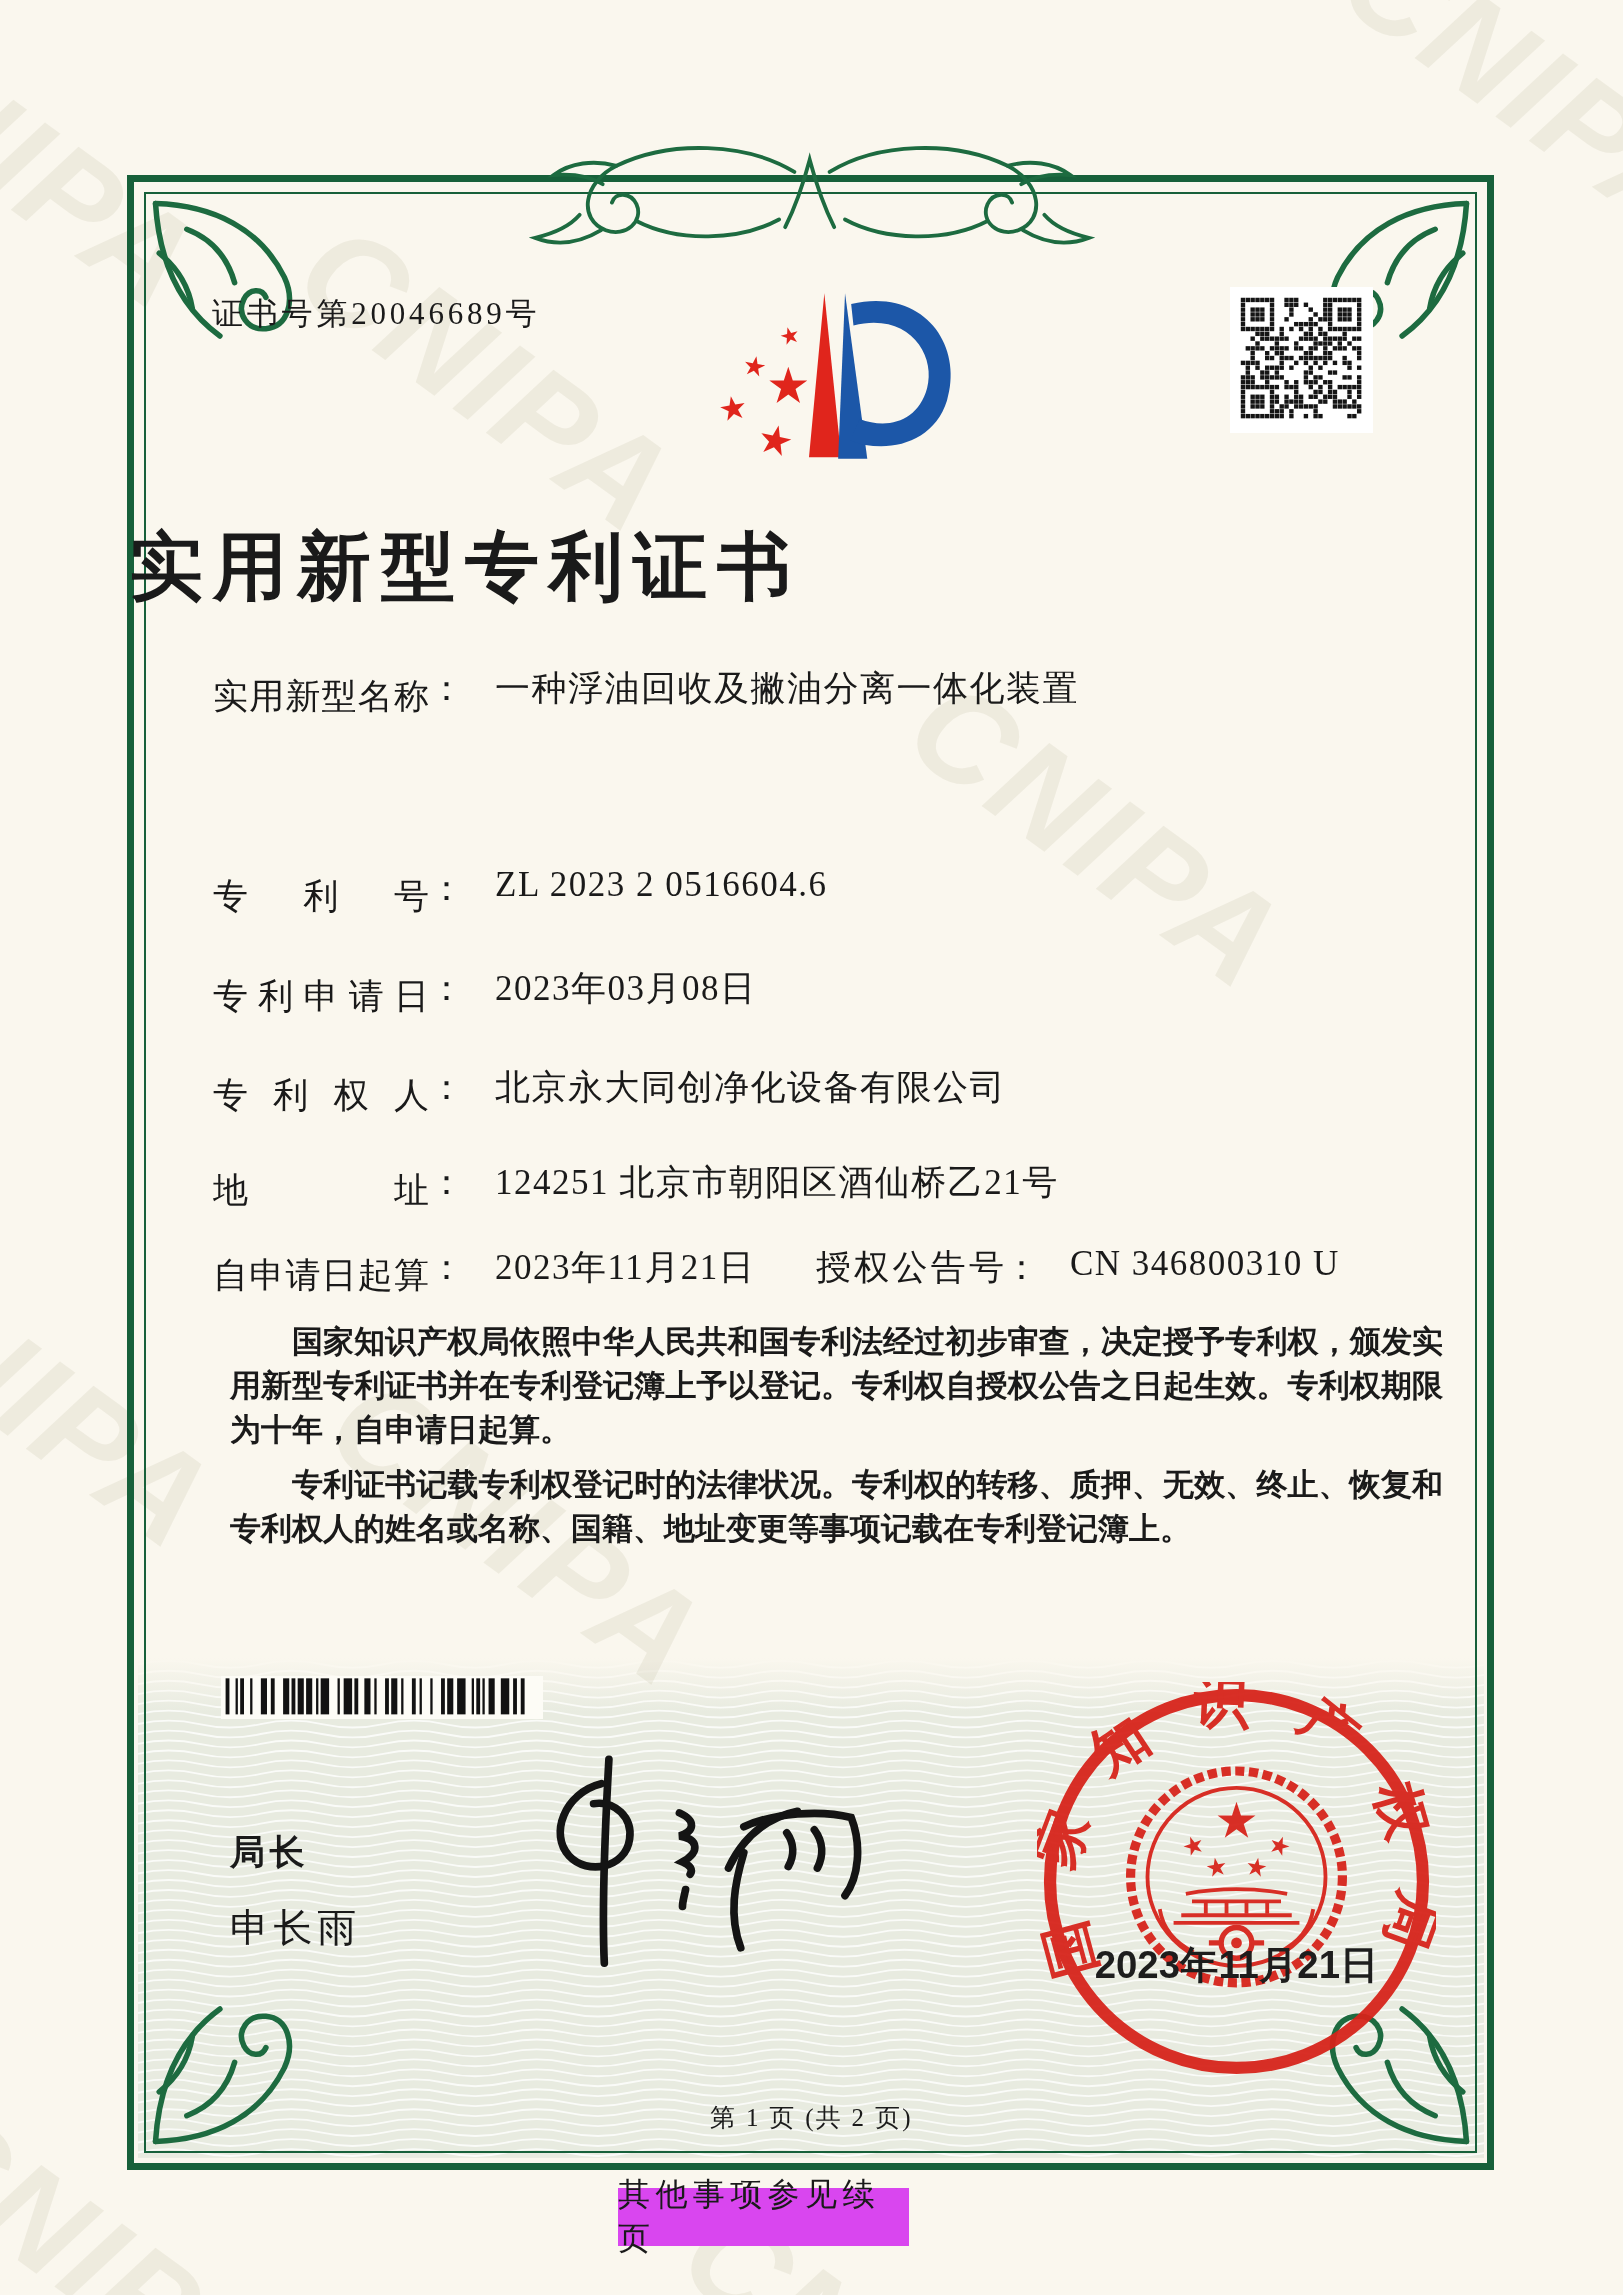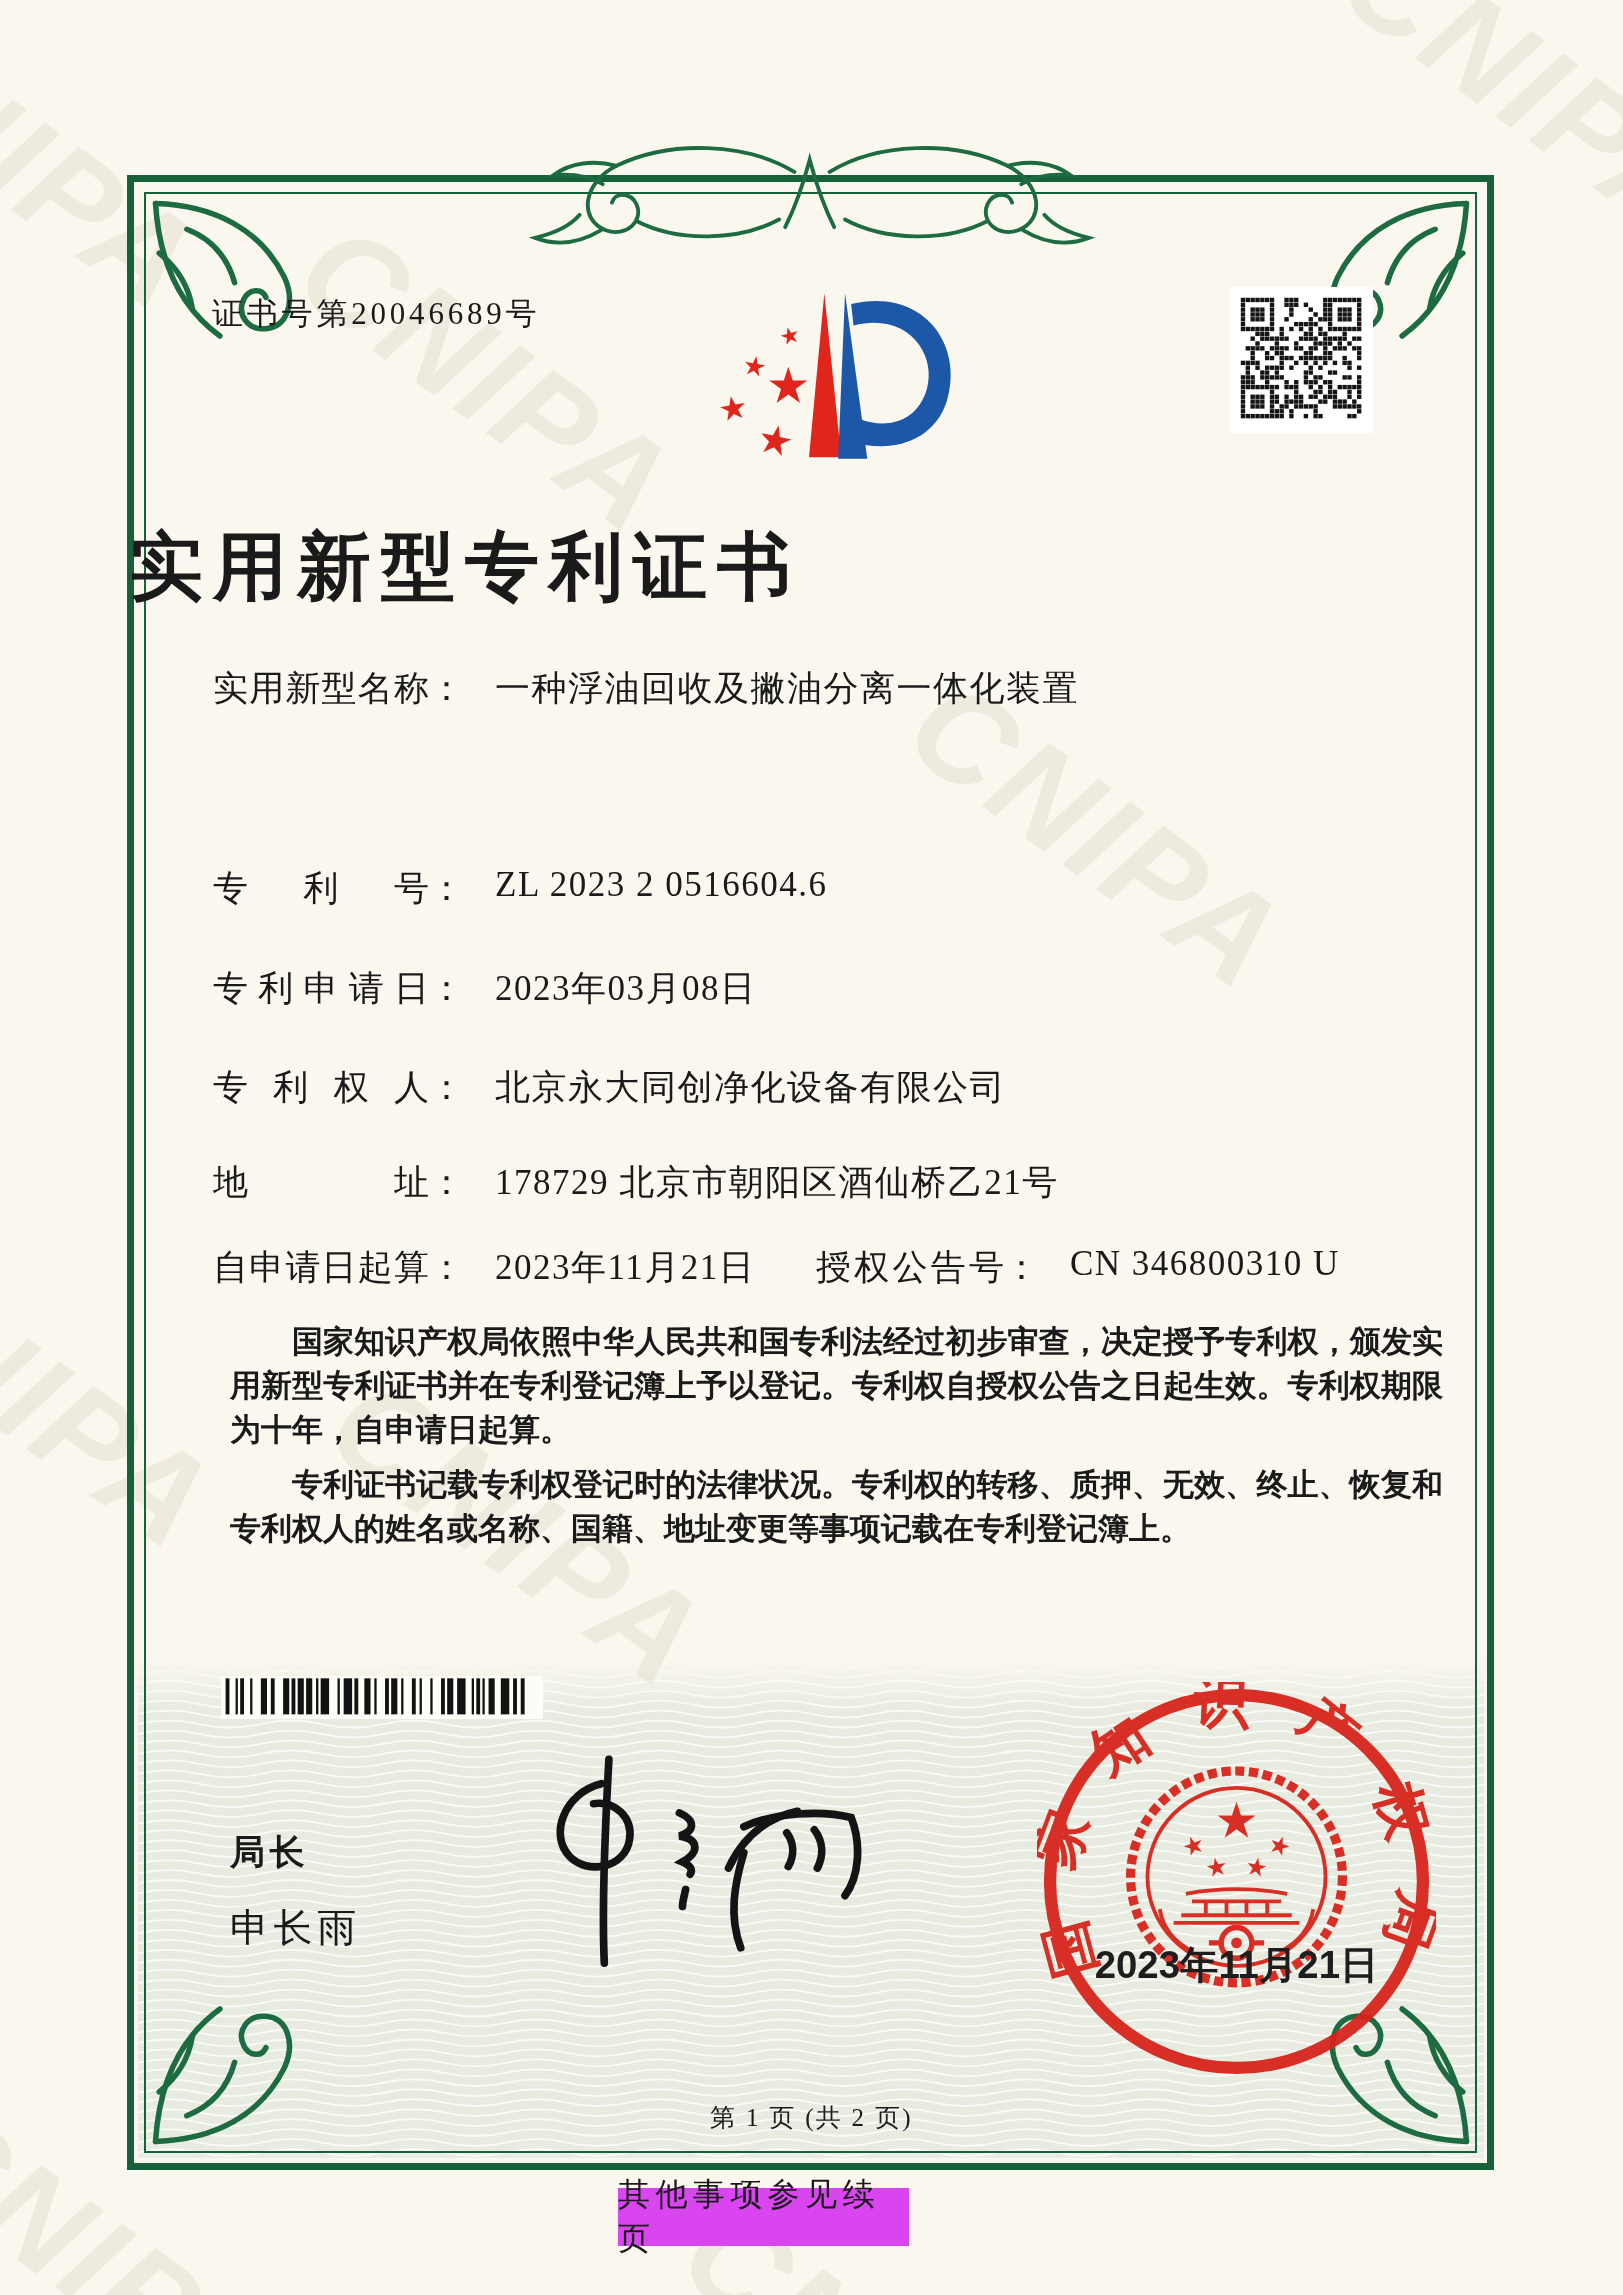--- a/index.html
+++ b/index.html
@@ -30,21 +30,21 @@
   
   .certno{left:212px;top:293px;font-size:31px;letter-spacing:3.8px;}
   .logo{left:694px;top:270px;width:276px;height:209px;}
   .qrbox{left:1230px;top:287px;width:143px;height:146px;background:#ffffff;}
   .title{left:129px;top:518px;width:1365px;font-size:74px;
          font-weight:800;letter-spacing:10px;}
 
   
   .frow{left:213px;width:1242px;height:46px;font-size:35px;white-space:nowrap;}
   .flabel{display:inline-block;width:216px;text-align:justify;text-align-last:justify;
-          vertical-align:top;}
+          vertical-align:top;margin-top:8px;}
   .flabel2{display:inline-block;width:188px;text-align:justify;text-align-last:justify;
            vertical-align:top;}
   .fcolon{display:inline-block;width:32px;vertical-align:top;}
   .fvalue{display:inline-block;vertical-align:top;letter-spacing:1.5px;margin-left:34px;}
   .grant-group{position:absolute;left:603px;top:0;white-space:nowrap;}
 
   
   .legal{left:230px;top:1320px;width:1213px;font-size:31px;line-height:44px;
          text-align:justify;font-weight:bold;}
   .legal p{margin:0 0 10.7px 0;text-indent:2em;}
@@ -557,21 +557,21 @@
   <div class="abs frow" style="top:865px">
     <span class="flabel">专利号</span><span class="fcolon">：</span><span class="fvalue">ZL 2023 2 0516604.6</span>
   </div>
   <div class="abs frow" style="top:965px">
     <span class="flabel">专利申请日</span><span class="fcolon">：</span><span class="fvalue">2023年03月08日</span>
   </div>
   <div class="abs frow" style="top:1064px">
     <span class="flabel">专利权人</span><span class="fcolon">：</span><span class="fvalue">北京永大同创净化设备有限公司</span>
   </div>
   <div class="abs frow" style="top:1159px">
-    <span class="flabel">地址</span><span class="fcolon">：</span><span class="fvalue">178729 北京市朝阳区酒仙桥乙21号</span>
+    <span class="flabel">地址</span><span class="fcolon">：</span><span class="fvalue">124251 北京市朝阳区酒仙桥乙21号</span>
   </div>
   <div class="abs frow" style="top:1244px">
     <span class="flabel">自申请日起算</span><span class="fcolon">：</span><span class="fvalue">2023年11月21日</span>
     <span class="grant-group">
       <span class="flabel2">授权公告号</span><span class="fcolon">：</span><span class="fvalue">CN 346800310 U</span>
     </span>
   </div>
 
   <div class="abs legal">
     <p>国家知识产权局依照中华人民共和国专利法经过初步审查，决定授予专利权，颁发实用新型专利证书并在专利登记簿上予以登记。专利权自授权公告之日起生效。专利权期限为十年，自申请日起算。</p>

